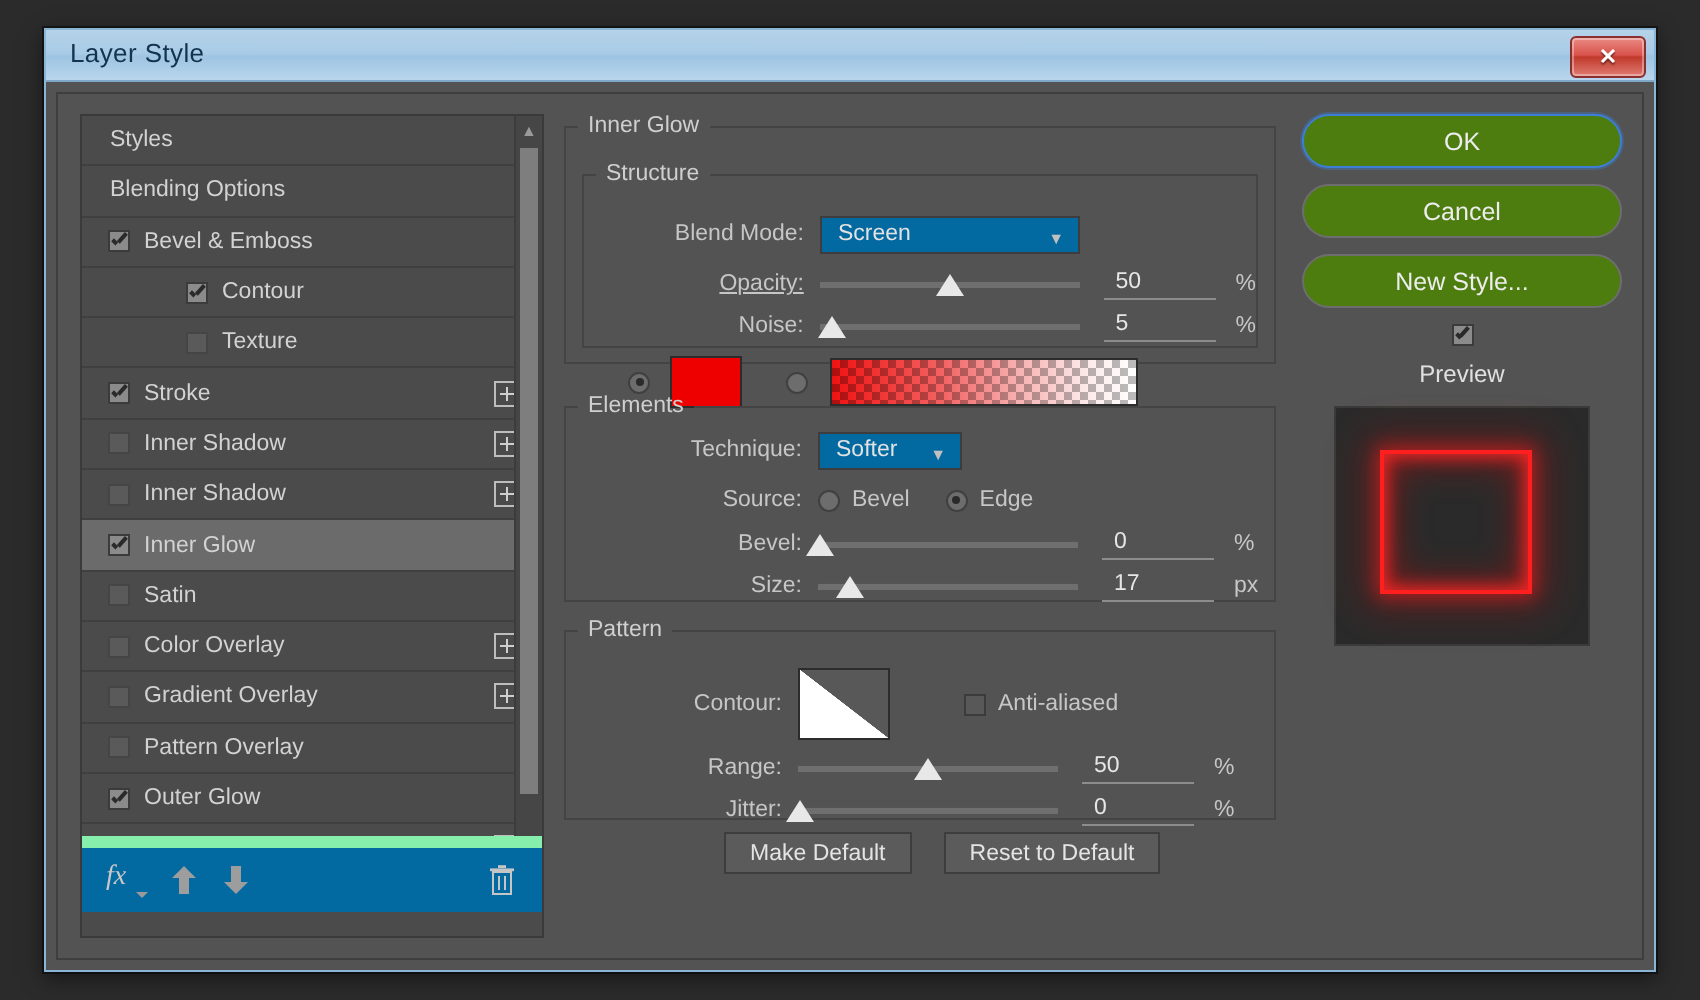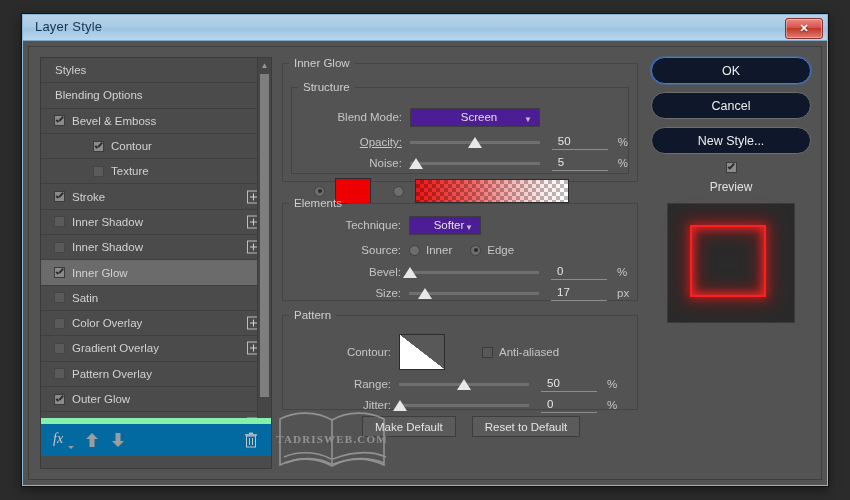--- a/index.html
+++ b/index.html
@@ -148,24 +148,24 @@
   .outer-grp{left:0;top:0;right:0;height:125px;}
   .struct{position:absolute;left:8px;top:12px;right:8px;bottom:7px;
           border:1px solid #444;box-sizing:border-box;}
   .elements-grp{left:0;top:140px;right:0;height:104px;}
   .quality-grp{left:0;top:252px;right:0;height:101px;}
 
   .field-row{position:absolute;display:flex;align-items:center;height:16px;}
   .flabel{color:#c6c6c6;font-size:11.5px;text-align:right;white-space:nowrap;}
 
   .select{
-    height:19px;background:#4c1d95;border:1px solid #3d3d3d;
+    height:19px;background:#0369a1;border:1px solid #3d3d3d;
     color:#e2e2e2;font-size:11.5px;
     display:flex;align-items:center;padding-left:8px;
-    box-sizing:border-box;position:relative;cursor:pointer;justify-content:center;
+    box-sizing:border-box;position:relative;cursor:pointer;
   }
   .select .chev{
     position:absolute;right:7px;top:6px;color:#c0c0c0;font-size:8px;
   }
 
   .slider{position:relative;height:14px;cursor:pointer;}
   .track{
     position:absolute;left:0;right:0;top:5px;height:3px;
     background:#6f6f6f;border-top:1px solid #545454;
   }
@@ -261,21 +261,21 @@
     position:absolute;left:-8px;bottom:-8px;width:130px;height:70px;
     opacity:.42;pointer-events:none;
   }
 
   
   .right{
     position:absolute;right:10px;top:10px;width:160px;
   }
   .pbtn{
     width:100%;height:27px;border-radius:14px;
-    background:#0f172a;border:1px solid #6e6e6e;
+    background:#4d7c0f;border:1px solid #6e6e6e;
     color:#ededed;font-size:12.5px;
     display:flex;align-items:center;justify-content:center;
     margin-bottom:8px;cursor:pointer;box-sizing:border-box;
     font-family:"Liberation Sans",sans-serif;
   }
   .pbtn.primary{border:1px solid #3d7fd6;box-shadow:0 0 0 1px rgba(61,127,214,.35);}
   .prev-row{
     display:flex;align-items:center;justify-content:center;gap:7px;
     margin-top:5px;margin-bottom:9px;
     color:#e0e0e0;font-size:12px;flex-direction:column;
@@ -488,21 +488,21 @@
           <div class="flabel" style="width:118px;">Technique:</div>
           <div class="select" style="margin-left:8px;width:72px;">
             <span>Softer</span>
             <span class="chev">▼</span>
           </div>
         </div>
 
         <div class="field-row" style="left:0;top:33px;width:100%;">
           <div class="flabel" style="width:118px;">Source:</div>
           <div class="radio" style="margin-left:8px;"></div>
-          <span class="unit" style="margin-left:6px;">Inner</span>
+          <span class="unit" style="margin-left:6px;">Bevel</span>
           <div class="radio on" style="margin-left:18px;"></div>
           <span class="unit" style="margin-left:6px;">Edge</span>
         </div>
 
         <div class="field-row" style="left:0;top:55px;width:100%;">
           <div class="flabel" style="width:118px;">Bevel:</div>
           <div class="slider" style="margin-left:8px;width:130px;">
             <div class="track"></div>
             <div class="knob" style="left:1%;"></div>
           </div>
@@ -555,33 +555,20 @@
           <input class="numfield" style="margin-left: 12px;" value="0">
           <span class="unit">%</span>
         </div>
       </fieldset>
 
       <div class="btm-btns">
         <div class="gbtn">Make Default</div>
         <div class="gbtn">Reset to Default</div>
       </div>
 
-      <div class="watermark">
-        <svg width="130" height="70" viewBox="0 0 130 70">
-          <g fill="none" stroke="#e8e8e8" stroke-width="1.6">
-            <path d="M6,12 C22,4 42,4 58,13 C74,4 94,4 110,12 L110,58 C94,50 74,50 58,59 C42,50 22,50 6,58 Z"></path>
-            <path d="M58,13 L58,59"></path>
-            <path d="M10,50 C24,44 42,44 57,52"></path>
-            <path d="M112,50 C98,44 80,44 59,52"></path>
-            <path d="M12,56 C26,50 44,50 57,57"></path>
-            <path d="M110,56 C96,50 78,50 59,57"></path>
-          </g>
-          <text x="58" y="36" text-anchor="middle" font-family="Liberation Serif, serif" font-size="11" font-weight="bold" letter-spacing="1.2" fill="#e8e8e8">TADRISWEB.COM</text>
-        </svg>
-      </div>
     </div>
 
     <div class="right">
       <div class="pbtn primary">OK</div>
       <div class="pbtn">Cancel</div>
       <div class="pbtn">New Style...</div>
       <div class="prev-row">
         <div class="sqcb on">
             <span class="tick"></span>
           </div>

